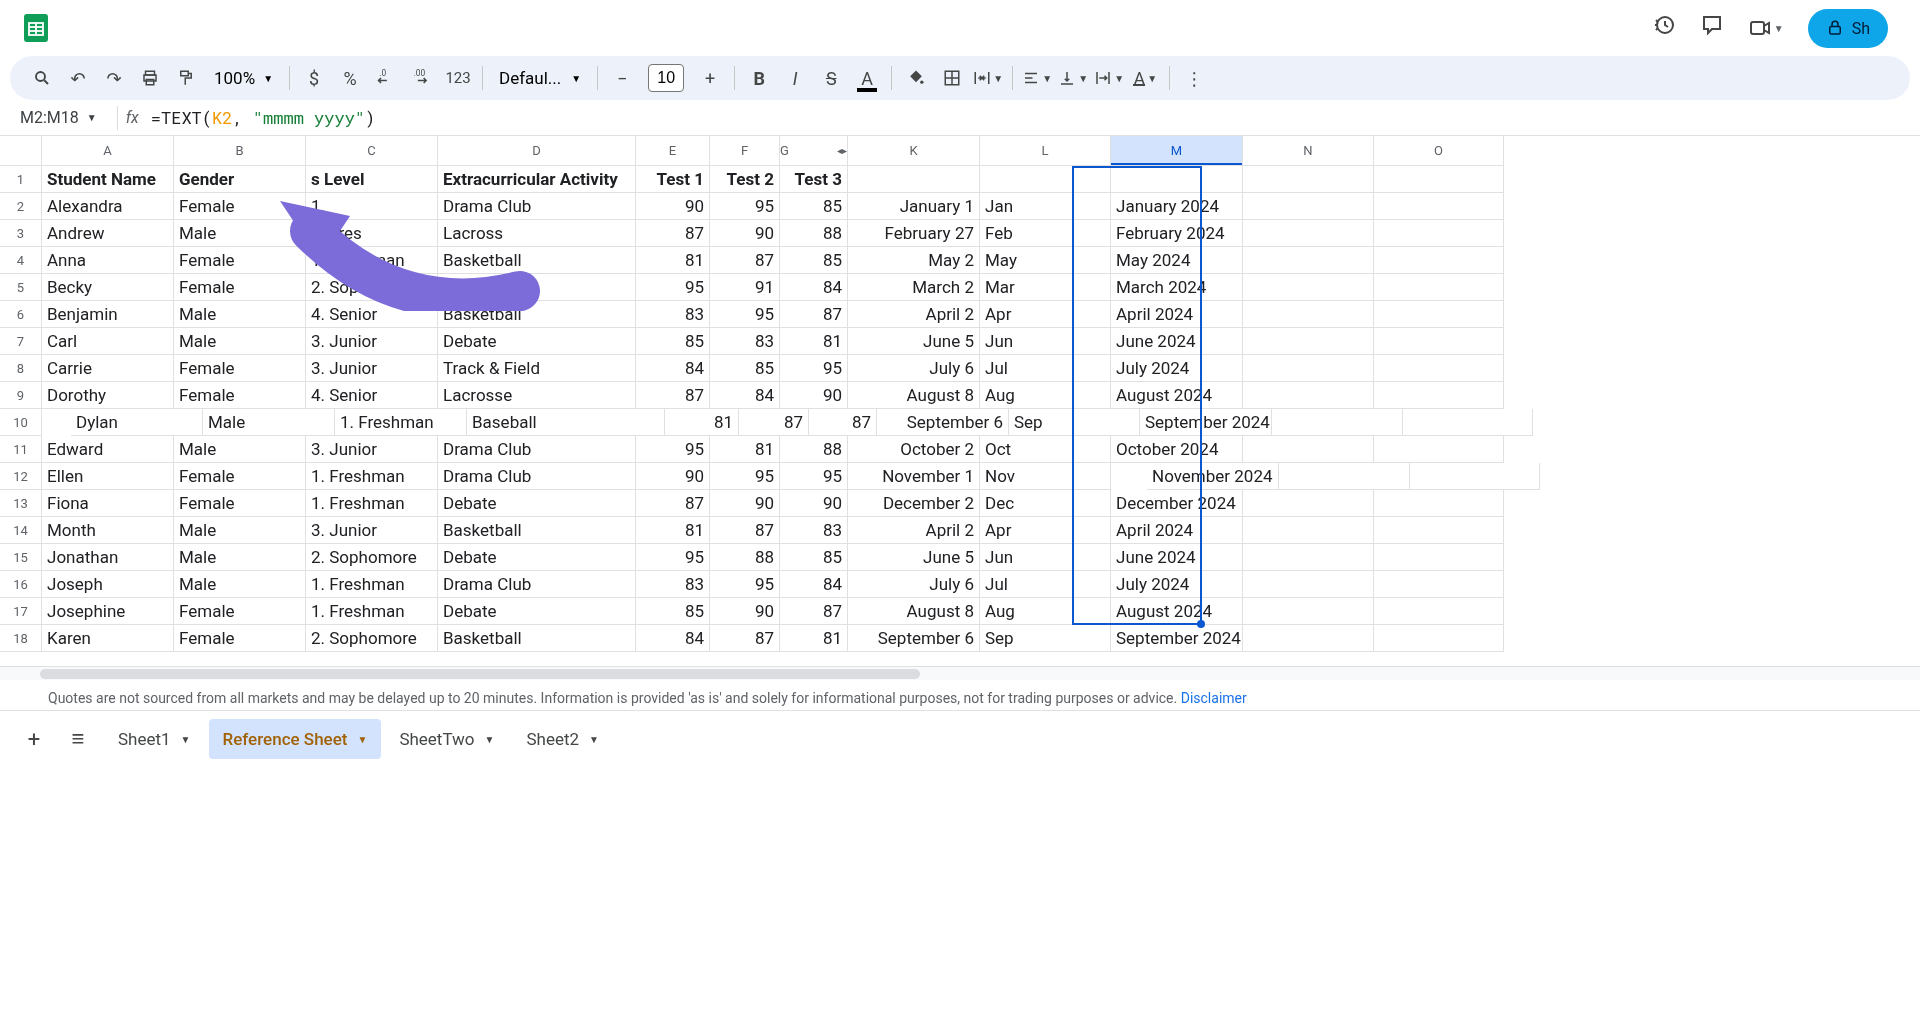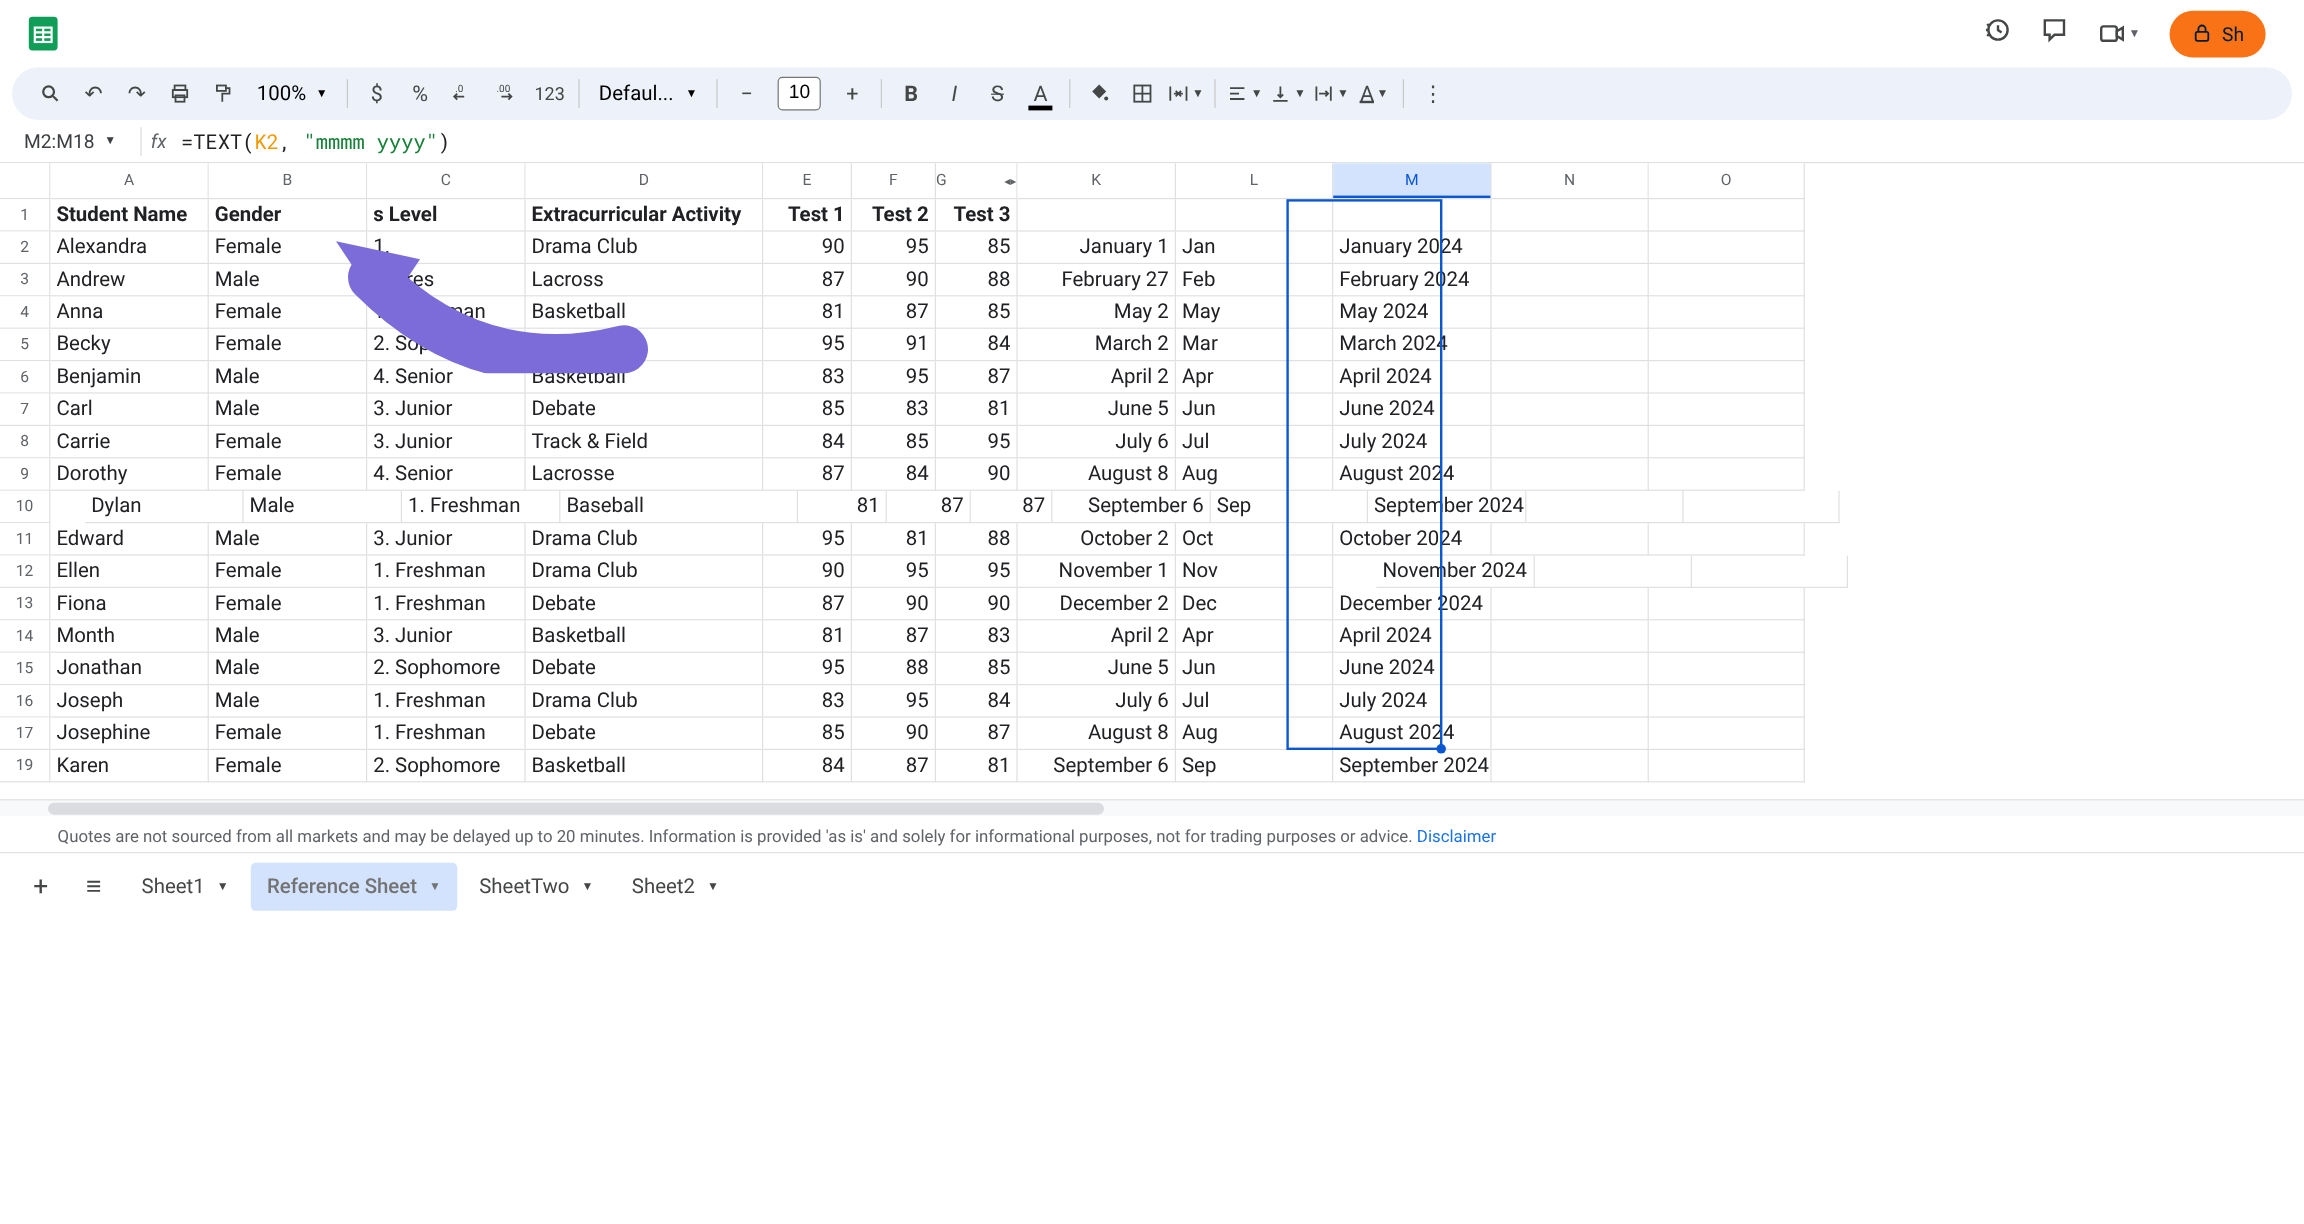--- a/index.html
+++ b/index.html
@@ -10,21 +10,21 @@
 .logo svg { width: 32px; height: 32px; }
 .title-area { flex: 1; margin-left: 8px; }
 .title-row { display: flex; align-items: center; gap: 12px; }
 .title { font-size: 22px; color: #202124; }
 .title-icons { display: flex; gap: 14px; color: #5f6368; }
 .title-icons span { cursor: pointer; font-size: 20px; }
 .menubar { display: flex; gap: 2px; margin-top: 4px; }
 .menu-item { padding: 4px 10px; font-size: 18px; color: #202124; cursor: pointer; border-radius: 4px; }
 .header-right { display: flex; align-items: center; gap: 24px; padding-right: 16px; }
 .header-right .ic { font-size: 24px; color: #5f6368; cursor: pointer; }
-.share-btn { background: #f97316; padding: 10px 18px; border-radius: 40px; display: flex; align-items: center; gap: 8px; font-size: 16px; color: #001d35; cursor: pointer; }
+.share-btn { background: #0ea5e9; padding: 10px 18px; border-radius: 40px; display: flex; align-items: center; gap: 8px; font-size: 16px; color: #001d35; cursor: pointer; }
 
 .toolbar { display: flex; align-items: center; gap: 4px; padding: 6px 16px; margin: 8px 10px 0; background: #edf2fa; border-radius: 40px; }
 .tb-ic { width: 32px; height: 32px; display: flex; align-items: center; justify-content: center; color: #444746; cursor: pointer; border-radius: 4px; font-size: 18px; }
 .tb-sep { width: 1px; height: 24px; background: #c7c7c7; margin: 0 4px; }
 .tb-zoom { display: flex; align-items: center; gap: 6px; font-size: 17px; padding: 0 8px; }
 .tb-font { display: flex; align-items: center; gap: 8px; font-size: 17px; padding: 0 8px; min-width: 90px; }
 .tb-size { display: flex; align-items: center; gap: 10px; }
 .tb-size input { width: 36px; text-align: center; border: 1px solid #747775; border-radius: 4px; padding: 4px; font-size: 16px; background: #fff; }
 .text-color { position: relative; }
 .text-color::after { content: ''; position: absolute; bottom: 2px; left: 6px; right: 6px; height: 4px; background: #000; }
@@ -62,21 +62,21 @@
 
 .scroll-h { height: 14px; background: #f8f9fa; border-top: 1px solid #e0e0e0; position: relative; }
 .scroll-thumb { position: absolute; left: 40px; width: 880px; height: 10px; top: 2px; background: #dadce0; border-radius: 5px; }
 
 .disclaimer { padding: 10px 20px 4px 48px; font-size: 14px; color: #5f6368; }
 .disclaimer a { color: #1a73e8; text-decoration: none; }
 
 .tab-bar { display: flex; align-items: center; padding: 8px 16px; gap: 8px; border-top: 1px solid #e0e0e0; }
 .tab-bar .tic { width: 36px; height: 36px; display: flex; align-items: center; justify-content: center; color: #444746; cursor: pointer; font-size: 22px; }
 .sheet-tab { display: flex; align-items: center; gap: 8px; padding: 10px 14px; font-size: 17px; color: #444746; cursor: pointer; border-radius: 4px; }
-.sheet-tab.active { color: #737373; background: #d3e3fd; font-weight: 500; }
+.sheet-tab.active { color: #a16207; background: #d3e3fd; font-weight: 500; }
 </style>
 </head>
 <body>
 
 <div class="header">
   <div class="logo">
     <svg viewBox="0 0 32 32">
         <rect x="4" y="2" width="24" height="28" rx="3" fill="#0f9d58"></rect>
         <rect x="9" y="11" width="14" height="12" fill="none" stroke="#fff" stroke-width="1.8"></rect>
         <line x1="16" y1="11" x2="16" y2="23" stroke="#fff" stroke-width="1.8"></line>
@@ -252,21 +252,21 @@
       <div class="row-header">8</div>
       <div class="row-header">9</div>
       <div class="row-header">10</div>
       <div class="row-header">11</div>
       <div class="row-header">12</div>
       <div class="row-header">13</div>
       <div class="row-header">14</div>
       <div class="row-header">15</div>
       <div class="row-header">16</div>
       <div class="row-header">17</div>
-      <div class="row-header">19</div>
+      <div class="row-header">18</div>
     </div>
   <div class="grid">
     <div class="col-headers" id="col-headers">
         <div class="col-header" style="width: 132px;">A</div>
         <div class="col-header" style="width: 132px;">B</div>
         <div class="col-header" style="width: 132px;">C</div>
         <div class="col-header" style="width: 198px;">D</div>
         <div class="col-header" style="width: 74px;">E</div>
         <div class="col-header" style="width: 70px;">F</div>
         <div class="col-header" style="width: 68px;">

